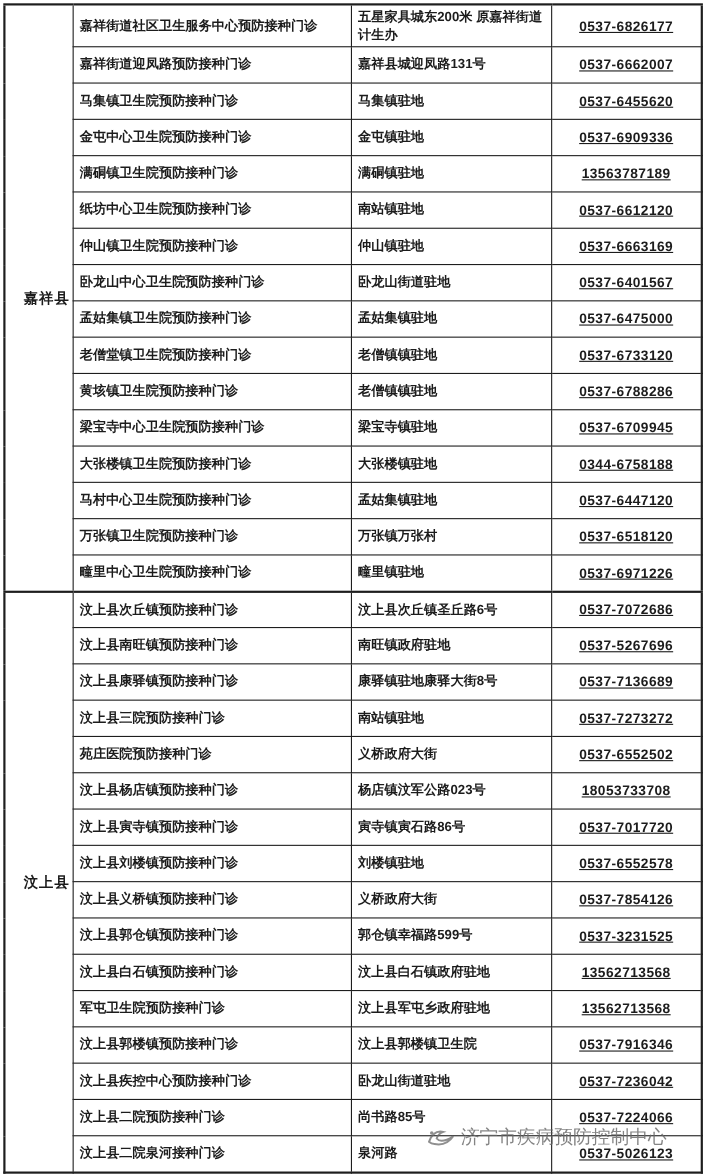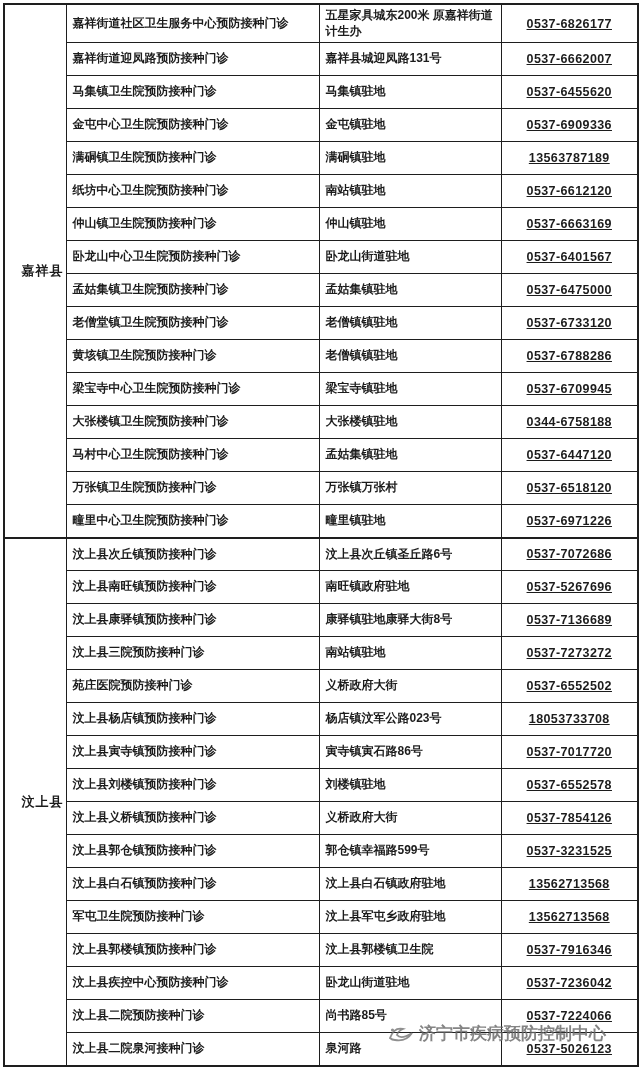--- a/index.html
+++ b/index.html
@@ -53,21 +53,21 @@
   }
   .watermark {
     position: absolute;
     left: 388px;
     top: 1022px;
     display: flex;
     align-items: center;
     gap: 5px;
     color: rgba(105, 105, 105, 0.82);
     font-size: 17px;
-    font-weight: bold;
+    font-weight: normal;
     white-space: nowrap;
     pointer-events: none;
     z-index: 5;
   }
   .wm-logo svg { display: block; opacity: 0.75; }
 </style>
 </head>
 <body>
 
 <table class="clinic-table">

